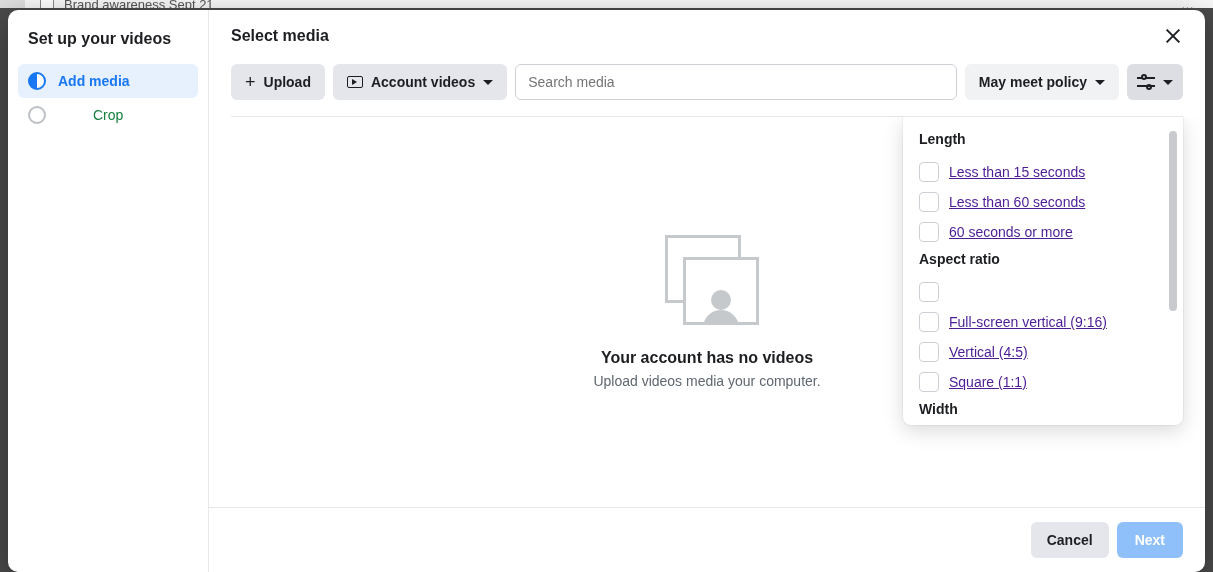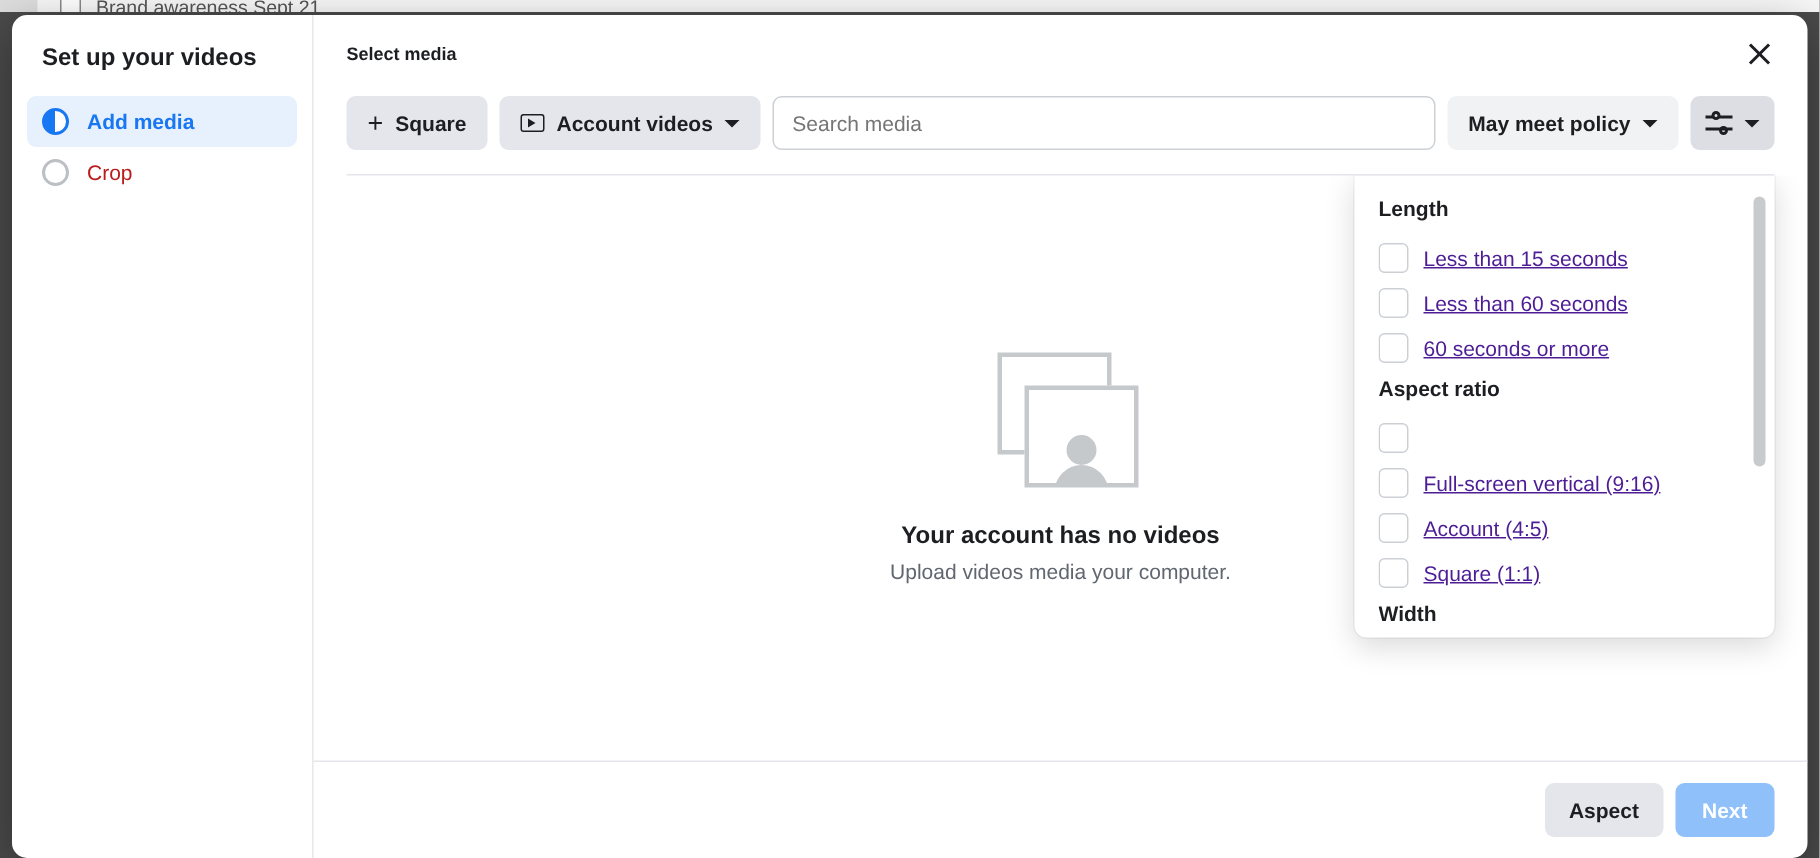--- a/index.html
+++ b/index.html
@@ -69,22 +69,23 @@
       border-radius: 6px;
       font-size: 14px;
       font-weight: 600;
       cursor: pointer;
     }
     .sidebar-item.active {
       background: #e7f0fd;
       color: #1877f2;
     }
     .sidebar-item.disabled {
-      color: #b91c1c;
+      color: #15803d;
       font-weight: 500;
+      gap: 35px;
     }
     .step-circle {
       width: 18px; height: 18px;
       border-radius: 50%;
       margin-right: 12px;
       flex-shrink: 0;
     }
     .step-circle.half {
       background: linear-gradient(to right, #1877f2 50%, #fff 50%);
       border: 2px solid #1877f2;
@@ -100,21 +101,21 @@
       border-left: 1px solid #e8e8e8;
       min-width: 0;
     }
     .header {
       display: flex;
       align-items: center;
       justify-content: space-between;
       padding: 16px 22px 4px 22px;
     }
     .header-title {
-      font-size: 12px;
+      font-size: 16px;
       font-weight: 700;
     }
     .close-icon {
       width: 20px; height: 20px;
       cursor: pointer;
       position: relative;
     }
     .close-icon::before, .close-icon::after {
       content: "";
       position: absolute;
@@ -396,21 +397,21 @@
   <section class="main">
 
     <div class="header">
       <div class="header-title">Select media</div>
       <div class="close-icon"></div>
     </div>
 
     <div class="toolbar">
       <button class="btn">
         <span class="plus-icon">+</span>
-        <span>Square</span>
+        <span>Upload</span>
       </button>
 
       <button class="btn">
         <span class="video-glyph"></span>
         <span>Account videos</span>
         <span class="caret-down"></span>
       </button>
 
       <input class="search-input" type="text" placeholder="Search media" style="">
 
@@ -464,35 +465,35 @@
           <div class="filter-heading">Aspect ratio</div>
           <div class="filter-row">
             <span class="cb"></span>
           </div>
           <div class="filter-row">
             <span class="cb"></span>
             <span class="filter-label">Full-screen vertical (9:16)</span>
           </div>
           <div class="filter-row">
             <span class="cb"></span>
-            <span class="filter-label">Account (4:5)</span>
+            <span class="filter-label">Vertical (4:5)</span>
           </div>
           <div class="filter-row">
             <span class="cb"></span>
             <span class="filter-label">Square (1:1)</span>
           </div>
 
           <div class="filter-heading">Width</div>
         </div>
         <div class="panel-scrollbar">
           <div class="panel-thumb"></div>
         </div>
       </div>
 
     </div>
 
     <div class="footer">
-      <button class="btn-cancel">Aspect</button>
+      <button class="btn-cancel">Cancel</button>
       <button class="btn-next">Next</button>
     </div>
 
   </section>
 </div>
 
 </body></html>

